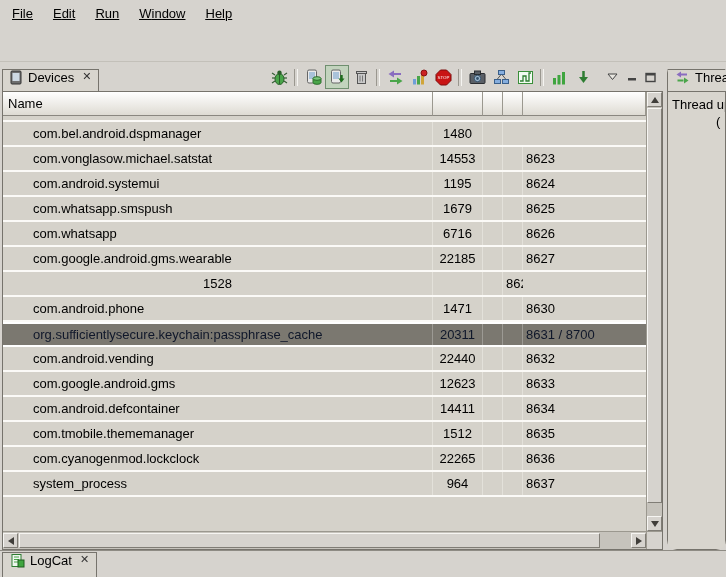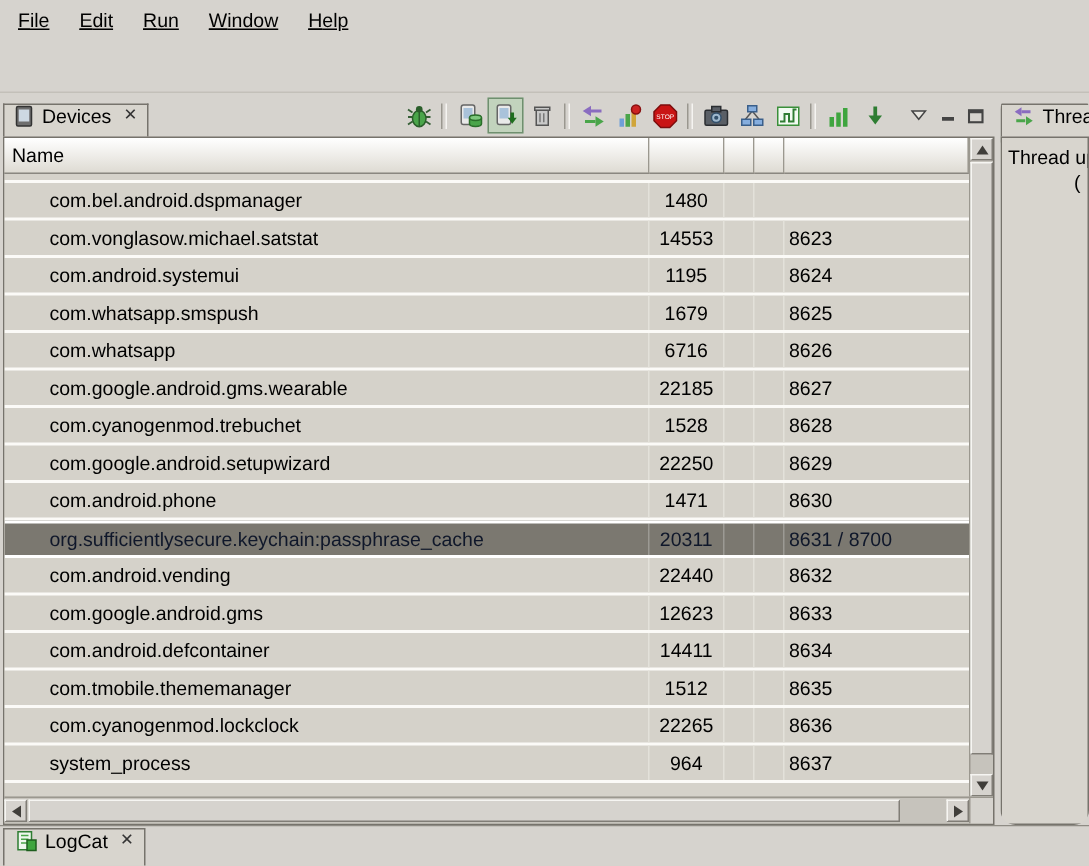--- a/index.html
+++ b/index.html
@@ -310,34 +310,26 @@
 
             <div class="row">
               <div class="cell cname">com.google.android.gms.wearable</div>
               <div class="cell cpid">22185</div>
               <div class="cell"></div>
               <div class="cell"></div>
               <div class="cell cport">8627</div>
             </div>
 
             <div class="row">
-              <div class="cell cname">com.cyanogenmod.trebuchet</div>
               <div class="cell cpid">1528</div>
               <div class="cell"></div>
               <div class="cell"></div>
               <div class="cell cport">8628</div>
             </div>
 
-            <div class="row">
-              <div class="cell cname">com.google.android.setupwizard</div>
-              <div class="cell cpid">22250</div>
-              <div class="cell"></div>
-              <div class="cell"></div>
-              <div class="cell cport">8629</div>
-            </div>
 
             <div class="row">
               <div class="cell cname">com.android.phone</div>
               <div class="cell cpid">1471</div>
               <div class="cell"></div>
               <div class="cell"></div>
               <div class="cell cport">8630</div>
             </div>
 
             <div class="row selected">

